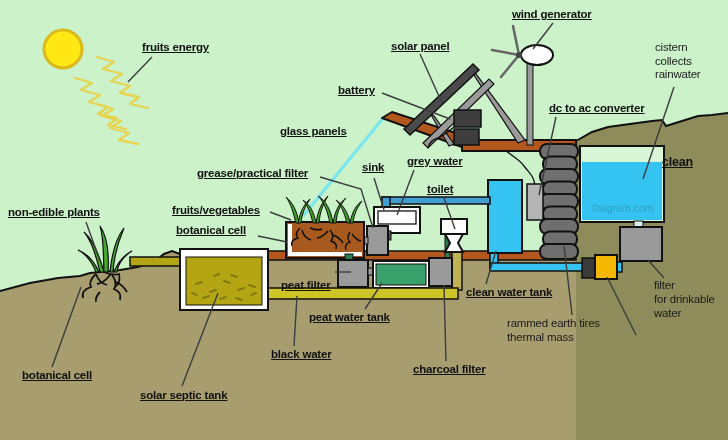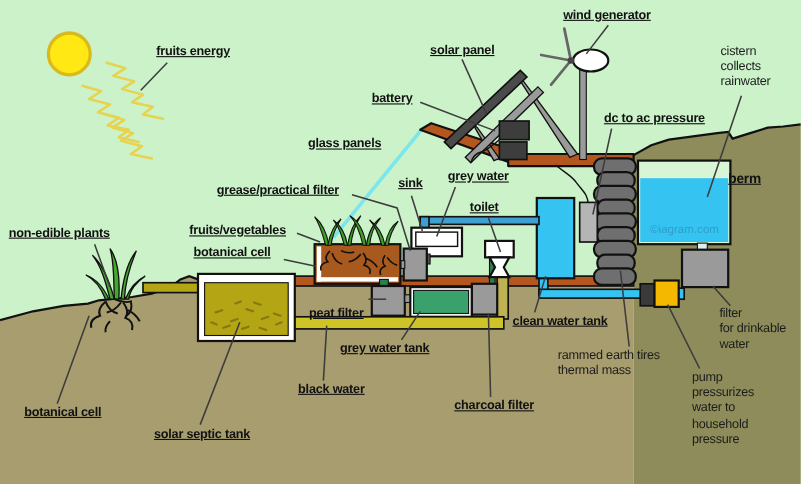--- a/index.html
+++ b/index.html
@@ -226,51 +226,44 @@
 
 <div class="lbl" style="left:142px;top:41px">fruits energy</div>
 <div class="lbl" style="left:512px;top:8px">wind generator</div>
 <div class="lbl" style="left:391px;top:40px">solar panel</div>
 <div class="lbl" style="left:338px;top:84px">battery</div>
 <div class="lbl" style="left:280px;top:125px">glass panels</div>
 <div class="lbl" style="left:197px;top:167px">grease/practical filter</div>
 <div class="lbl" style="left:362px;top:161px">sink</div>
 <div class="lbl" style="left:407px;top:155px">grey water</div>
 <div class="lbl" style="left:427px;top:183px">toilet</div>
-<div class="lbl" style="left:549px;top:102px">dc to ac pressure</div>
-<div class="lbl berm-size" style="left:662px;top:155px">berm</div>
+<div class="lbl" style="left:549px;top:102px">dc to ac converter</div>
+<div class="lbl berm-size" style="left:662px;top:155px">clean</div>
 <div class="lbl" style="left:8px;top:206px">non-edible plants</div>
 <div class="lbl" style="left:172px;top:204px">fruits/vegetables</div>
 <div class="lbl" style="left:176px;top:224px">botanical cell</div>
 <div class="lbl" style="left:281px;top:279px">peat filter</div>
 <div class="lbl" style="left:466px;top:286px">clean water tank</div>
-<div class="lbl" style="left:309px;top:311px">grey water tank</div>
+<div class="lbl" style="left:309px;top:311px">peat water tank</div>
 <div class="lbl" style="left:271px;top:348px">black water</div>
 <div class="lbl" style="left:413px;top:363px">charcoal filter</div>
 <div class="lbl" style="left:22px;top:369px">botanical cell</div>
 <div class="lbl" style="left:140px;top:389px">solar septic tank</div>
 
 <div class="lbl-block" style="left:655px;top:41px">
   <div class="t">cistern</div>
   <div>collects</div>
   <div>rainwater</div>
 </div>
 
 <div class="lbl-block" style="left:507px;top:317px">
   <div class="t">rammed earth tires</div>
   <div>thermal mass</div>
 </div>
 
-<div class="lbl-block lh14" style="left:629px;top:336px">
-  <div class="t">pump</div>
-  <div>pressurizes</div>
-  <div>water to</div>
-  <div>household</div>
-  <div>pressure</div>
-</div>
 
 <div class="lbl-block lh14" style="left:654px;top:278px">
   <div class="t">filter</div>
   <div>for drinkable</div>
   <div>water</div>
 </div>
 
 </div>
 
 </body></html>

